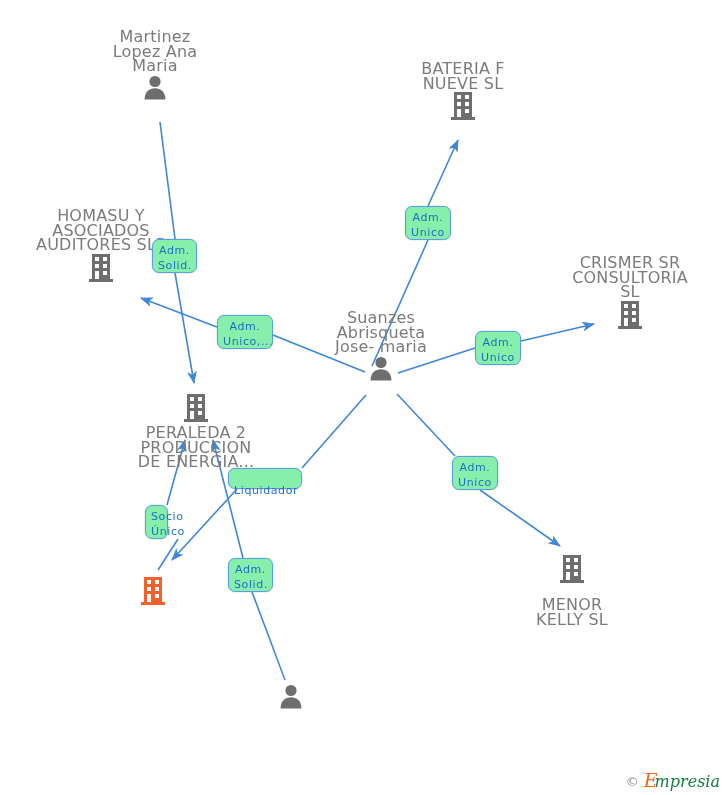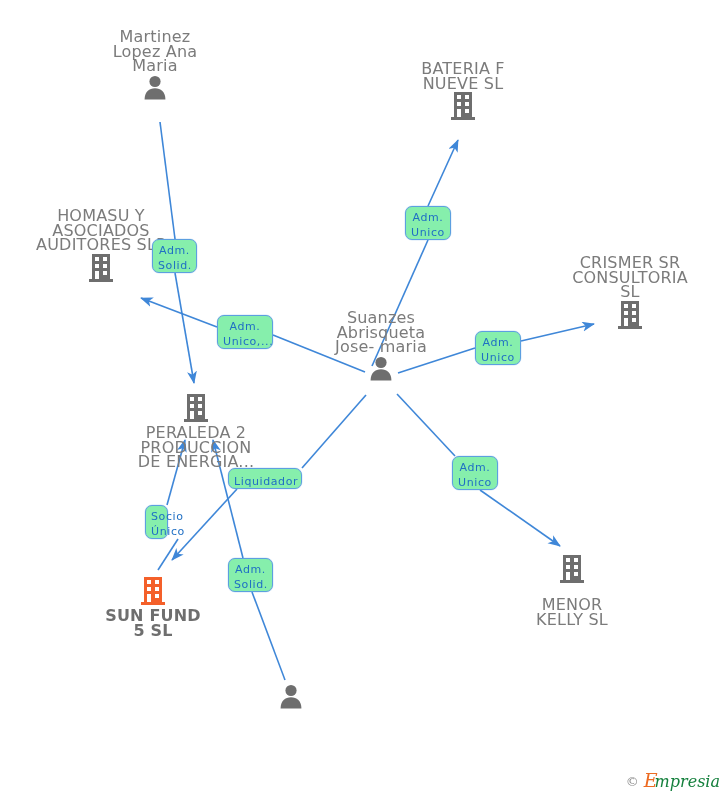--- a/index.html
+++ b/index.html
@@ -237,22 +237,20 @@
   <svg class="node-icon" width="28" height="30" viewBox="0 0 28 30">
     <rect x="5" y="1" width="18" height="25" fill="#f4602a"></rect>
     <rect x="2" y="26" width="24" height="3" fill="#f4602a"></rect>
     <rect x="8" y="4" width="4" height="4" fill="#fff"></rect>
     <rect x="16" y="4" width="4" height="4" fill="#fff"></rect>
     <rect x="8" y="11" width="4" height="4" fill="#fff"></rect>
     <rect x="16" y="11" width="4" height="4" fill="#fff"></rect>
     <rect x="8" y="18" width="4" height="8" fill="#fff"></rect>
     <rect x="16" y="18" width="4" height="4" fill="#fff"></rect>
   </svg>
-  <div class="node-label focal" style="margin-top:3px;">SUN FUND
-5 SL</div>
 </div>
 
 <div class="node" style="left:291px; top:683px;">
   <svg class="node-icon" width="26" height="26" viewBox="0 0 26 26">
     <circle cx="13" cy="7.5" r="5.6" fill="#6e6e6e"></circle>
     <path d="M2.6 25.5 C2.6 17.6 7.2 14.2 13 14.2 C18.8 14.2 23.4 17.6 23.4 25.5 Z" fill="#6e6e6e"></path>
   </svg>
 </div>
 
 <div class="badge" style="left:152px; top:239px; width:45px; height:34px;">Adm.
@@ -260,21 +258,21 @@
 
 <div class="badge" style="left:405px; top:206px; width:46px; height:34px;">Adm.
 Unico</div>
 
 <div class="badge" style="left:217px; top:315px; width:56px; height:34px;">Adm.
 Unico,...</div>
 
 <div class="badge" style="left:475px; top:331px; width:46px; height:34px;">Adm.
 Unico</div>
 
-<div class="badge" style="left:228px; top:468px; width:74px; height:21px; padding-top:5px;">Liquidador</div>
+<div class="badge" style="left:228px; top:468px; width:74px; height:21px; padding-top:14px;">Liquidador</div>
 
 <div class="badge" style="left:452px; top:456px; width:46px; height:34px;">Adm.
 Unico</div>
 
 <div class="badge" style="left:145px; top:505px; width:23px; height:34px;">Socio
 Único</div>
 
 <div class="badge" style="left:228px; top:558px; width:45px; height:34px;">Adm.
 Solid.</div>
 

